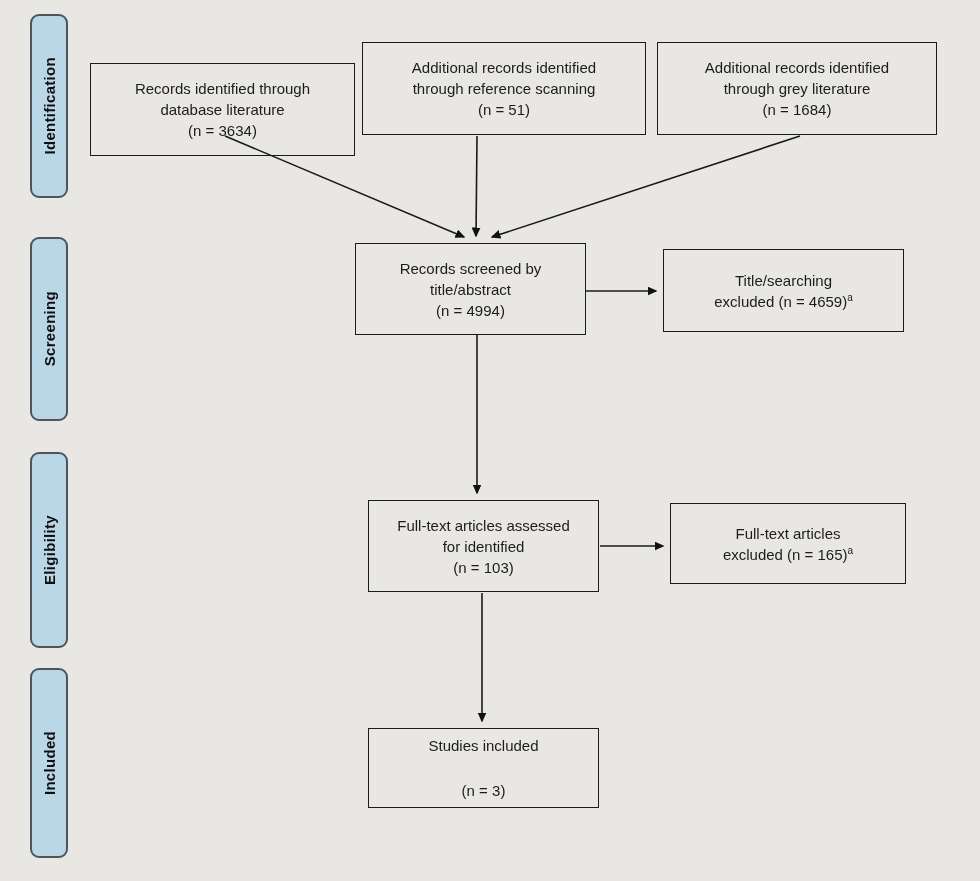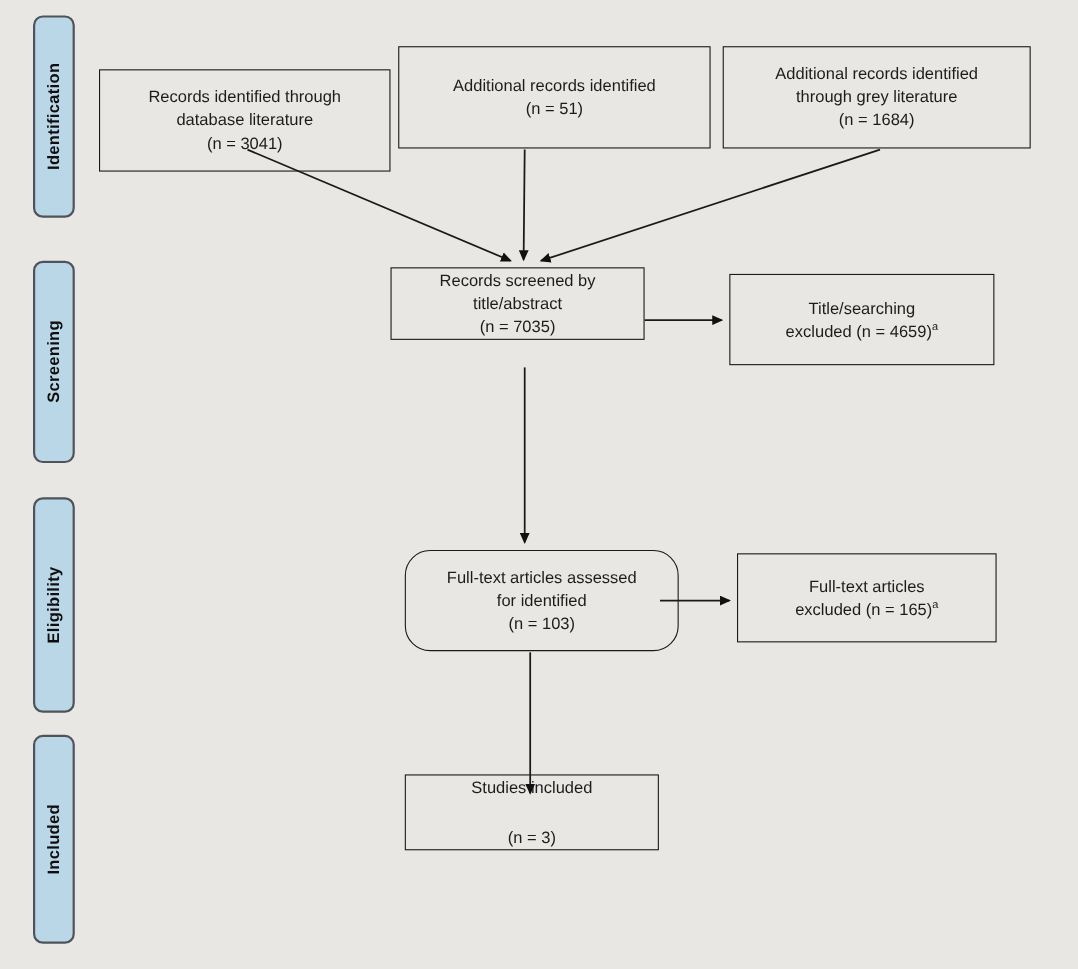--- a/index.html
+++ b/index.html
@@ -81,53 +81,54 @@
   <div class="stage" style="top:452px;height:196px;">
     <span class="vlabel">Eligibility</span>
   </div>
   <div class="stage" style="top:668px;height:190px;">
     <span class="vlabel">Included</span>
   </div>
 
   <div class="fbox" style="left:90px;top:42px;width:265px;height:93px;margin-top:21px;">
     <div>Records identified through</div>
     <div>database literature</div>
-    <div>(n = 3041)</div>
+    <div>(n = 3634)</div>
   </div>
   <div class="fbox" style="left:362px;top:42px;width:284px;height:93px;">
     <div>Additional records identified</div>
+    <div>through reference scanning</div>
     <div>(n = 51)</div>
   </div>
   <div class="fbox" style="left:657px;top:42px;width:280px;height:93px;">
     <div>Additional records identified</div>
     <div>through grey literature</div>
     <div>(n = 1684)</div>
   </div>
 
-  <div class="fbox" style="left:355px;top:243px;width:231px;height:66px;">
+  <div class="fbox" style="left:355px;top:243px;width:231px;height:92px;">
     <div>Records screened by</div>
     <div>title/abstract</div>
-    <div>(n = 7035)</div>
+    <div>(n = 4994)</div>
   </div>
   <div class="fbox" style="left:663px;top:249px;width:241px;height:83px;">
     <div>Title/searching</div>
     <div><span>excluded (n = 4659)</span><sup>a</sup></div>
   </div>
 
-  <div class="fbox" style="left:368px;top:500px;width:249px;height:92px;border-radius:23px;">
+  <div class="fbox" style="left:368px;top:500px;width:231px;height:92px;">
     <div>Full-text articles assessed</div>
     <div>for identified</div>
     <div>(n = 103)</div>
   </div>
   <div class="fbox" style="left:670px;top:503px;width:236px;height:81px;">
     <div>Full-text articles</div>
     <div><span>excluded (n = 165)</span><sup>a</sup></div>
   </div>
 
-  <div class="fbox" style="left:368px;top:704px;width:231px;height:69px;gap:24px;">
+  <div class="fbox" style="left:368px;top:728px;width:231px;height:80px;gap:24px;">
     <div>Studies included</div>
     <div>(n = 3)</div>
   </div>
 
   <svg class="arrows" width="980" height="881" viewBox="0 0 980 881">
     <defs>
       <marker id="ah" markerWidth="10" markerHeight="9" refX="8.5" refY="4.5" orient="auto" markerUnits="userSpaceOnUse">
         <path d="M0,0 L10,4.5 L0,9 z" fill="#111"></path>
       </marker>
     </defs>

